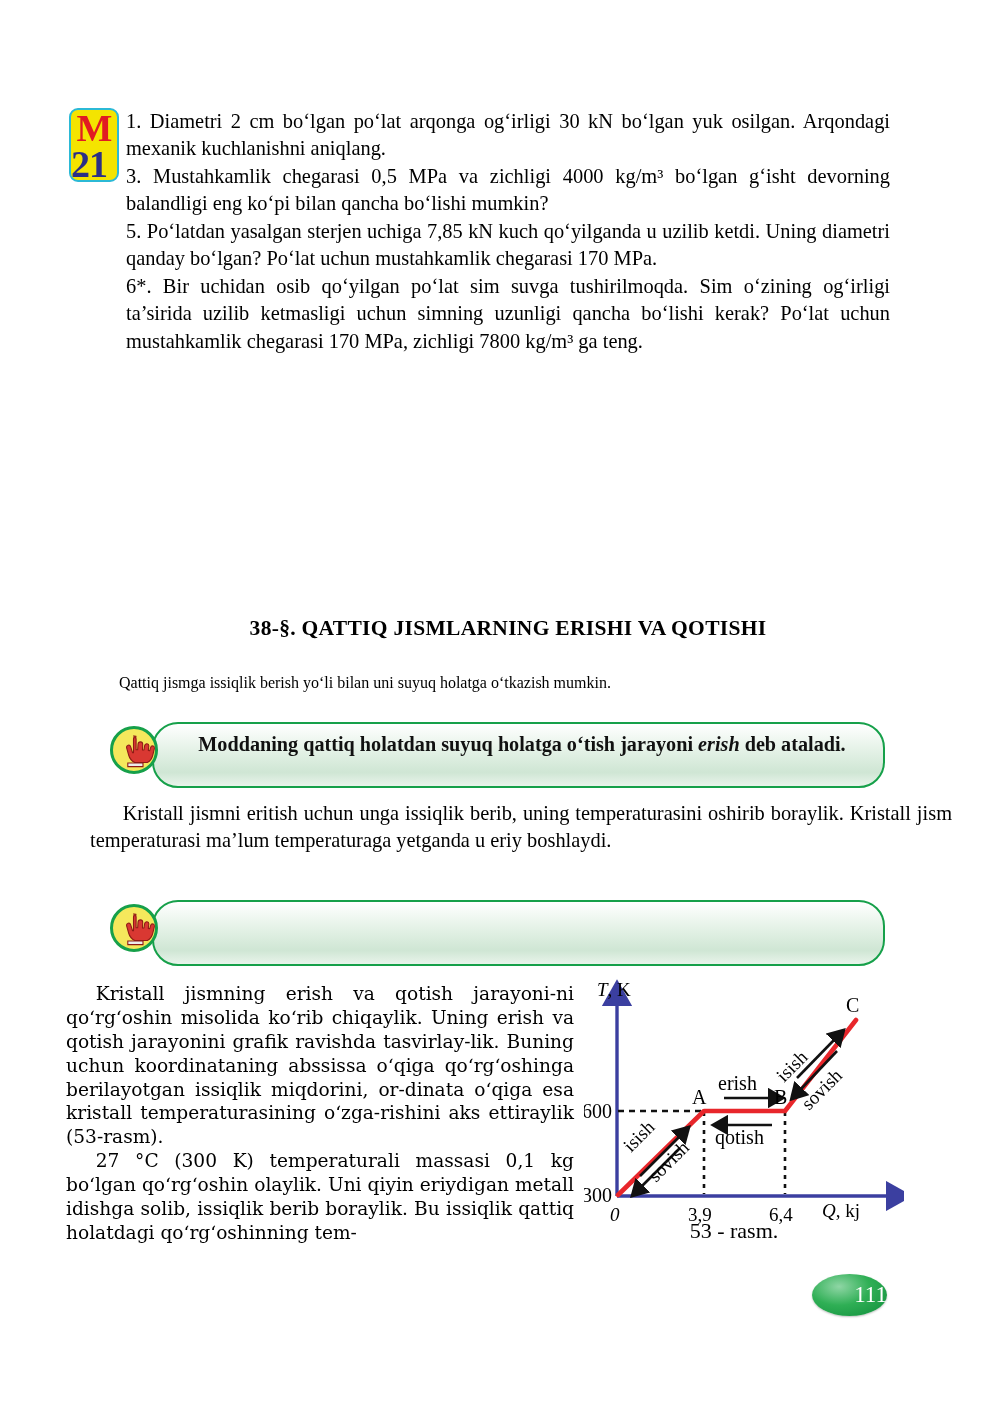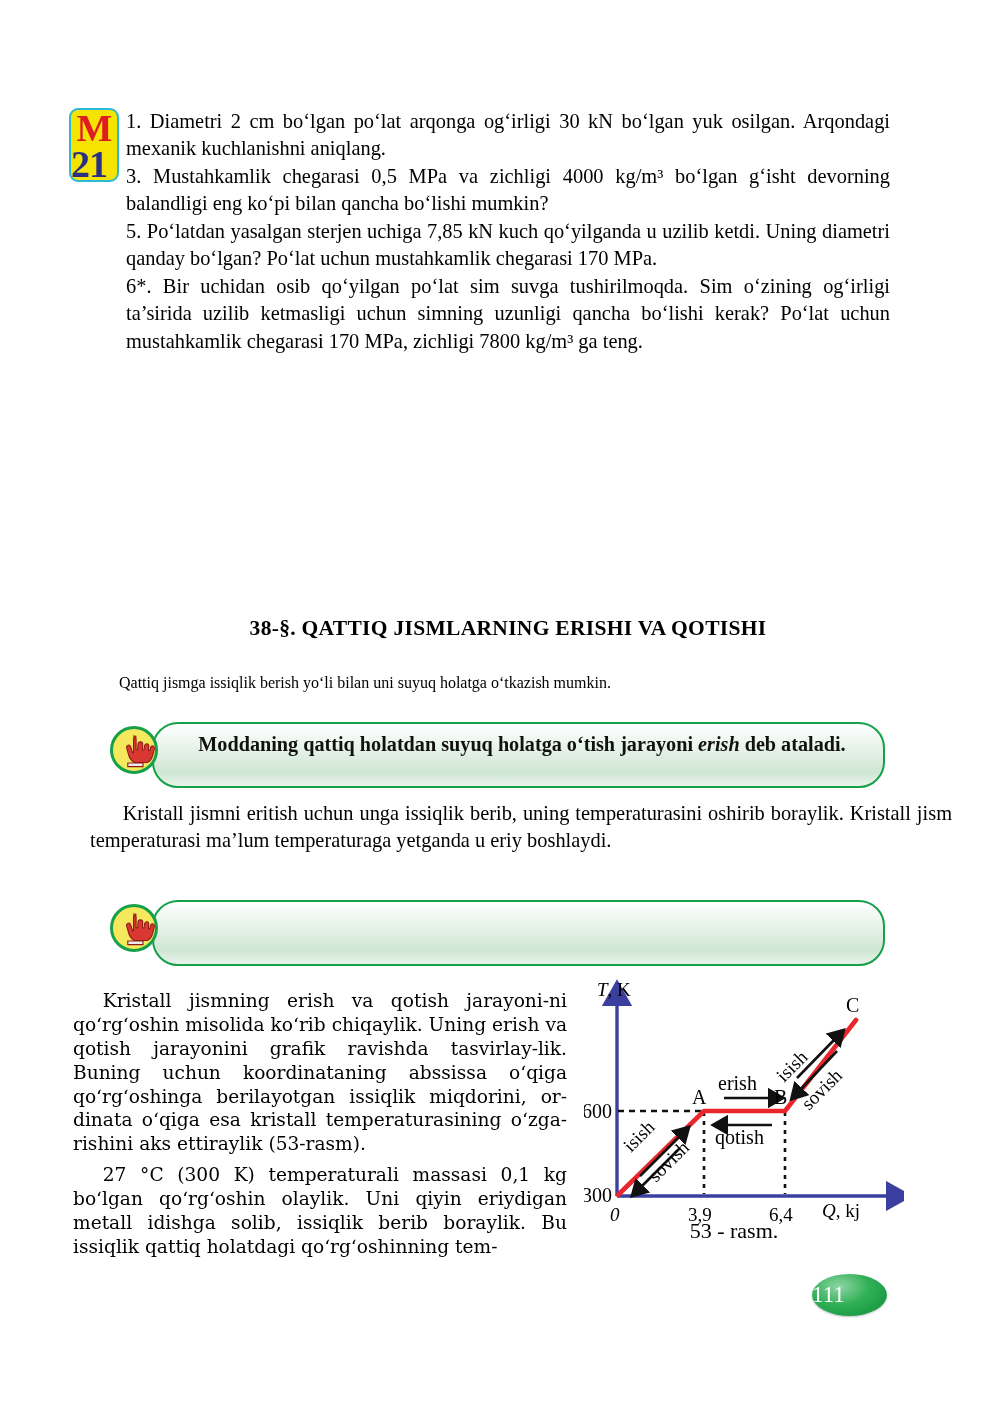--- a/index.html
+++ b/index.html
@@ -145,21 +145,21 @@
     position: absolute;
     left: 66px;
     top: 982px;
     width: 508px;
     font-family: "DejaVu Serif", "Liberation Serif", serif;
     font-size: 18.6px;
     line-height: 1.285;
     text-align: justify;
     text-justify: inter-word;
   }
-  .lower-text p { margin: 7px; }
+  .lower-text p { margin: 0; }
   .lower-text p + p { margin-top: 0px; }
 
   
   .figure {
     position: absolute;
     left: 584px;
     top: 978px;
     width: 320px;
     height: 292px;
   }
@@ -181,21 +181,21 @@
     height: 42px;
     border-radius: 50%;
     background: radial-gradient(ellipse at 36% 30%, #8fd6a5 0%, #2faf55 45%, #0e8c3a 100%);
     box-shadow: 0 1px 2px rgba(0,0,0,0.25);
   }
   .page-number span {
     position: absolute;
     left: 0; right: 0;
     top: 50%;
     transform: translateY(-50%);
-    text-align: left;
+    text-align: right;
     font-size: 23px;
     color: #ffffff;
     font-family: "Liberation Serif", serif;
   }
 </style>
 </head>
 <body>
 
 <div class="page">
 

